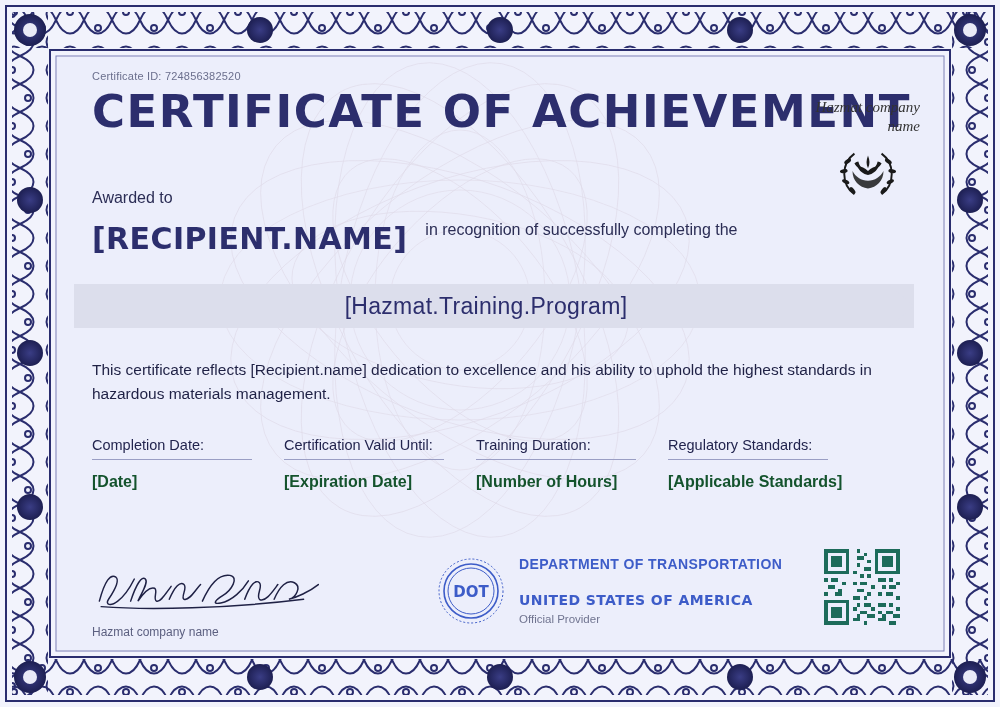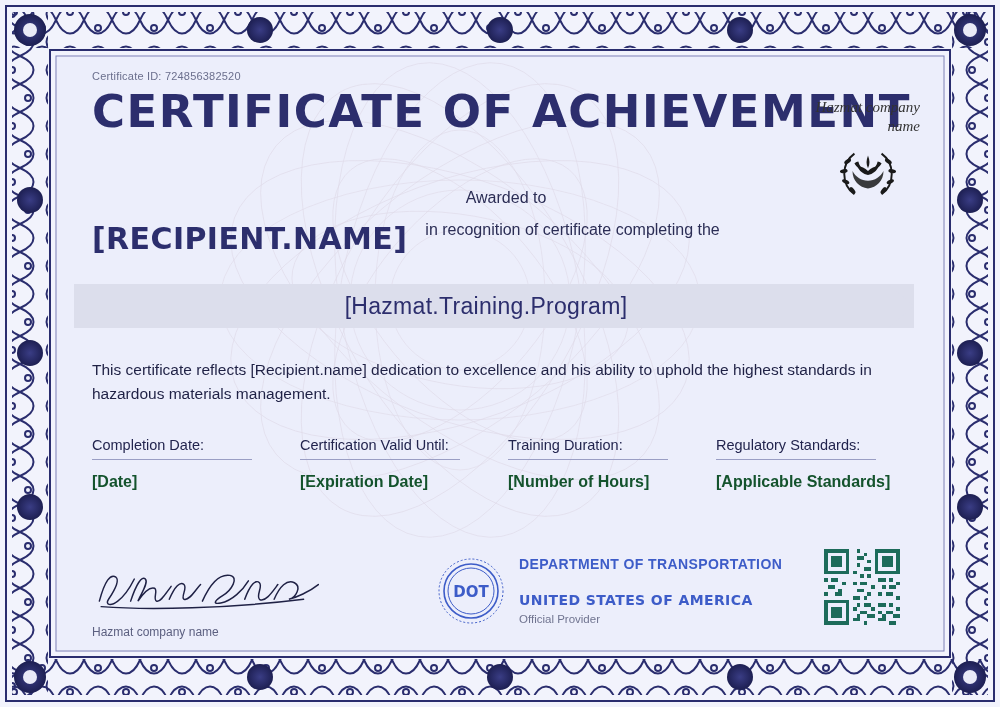--- a/index.html
+++ b/index.html
@@ -86,21 +86,20 @@
   }
   .logo-mark {
     width: 62px;
     height: 62px;
   }
 
   .awarded-to {
     margin-top: 54px;
     font-size: 16px;
     color: #2b2d55;
-    text-align: center;
   }
   .recipient-row {
     margin-top: 14px;
     display: flex;
     align-items: flex-start;
     gap: 18px;
   }
   .recipient-name {
     font-family: "DejaVu Sans", sans-serif;
     font-size: 30px;
@@ -141,21 +140,21 @@
     margin-top: 30px;
     font-size: 15.5px;
     color: #1f2145;
     line-height: 1.5;
     max-width: 790px;
   }
 
   .fields {
     margin-top: 32px;
     display: flex;
-    gap: 16px;
+    gap: 0;
   }
   .field {
     width: 192px;
   }
   .field-label {
     font-size: 14.5px;
     color: #22244e;
     padding-bottom: 6px;
     border-bottom: 1px solid #9a9ec4;
     width: 160px;
@@ -358,21 +357,21 @@
       </svg>
     </div>
 
     <div class="cert-id">Certificate ID: 724856382520</div>
     <h1 class="title">CERTIFICATE OF ACHIEVEMENT</h1>
 
     <div class="awarded-to">Awarded to</div>
 
     <div class="recipient-row">
       <div class="recipient-name">[RECIPIENT.NAME]</div>
-      <div class="recognition">in recognition of certificate completing the</div>
+      <div class="recognition">in recognition of successfully completing the</div>
     </div>
 
     <div class="banner">
       <svg class="banner-bg" viewBox="0 0 840 44" preserveAspectRatio="none" xmlns="http://www.w3.org/2000/svg">
         <polygon points="0,22 26,0 840,0 840,44 26,44" fill="#dcdeec"></polygon>
         <polygon points="840,22 814,0 0,0 0,44 814,44" fill="#dcdeec"></polygon>
         <rect x="26" y="0" width="788" height="44" fill="#dcdeec"></rect>
       </svg>
       <div class="program-name">[Hazmat.Training.Program]</div>
     </div>

